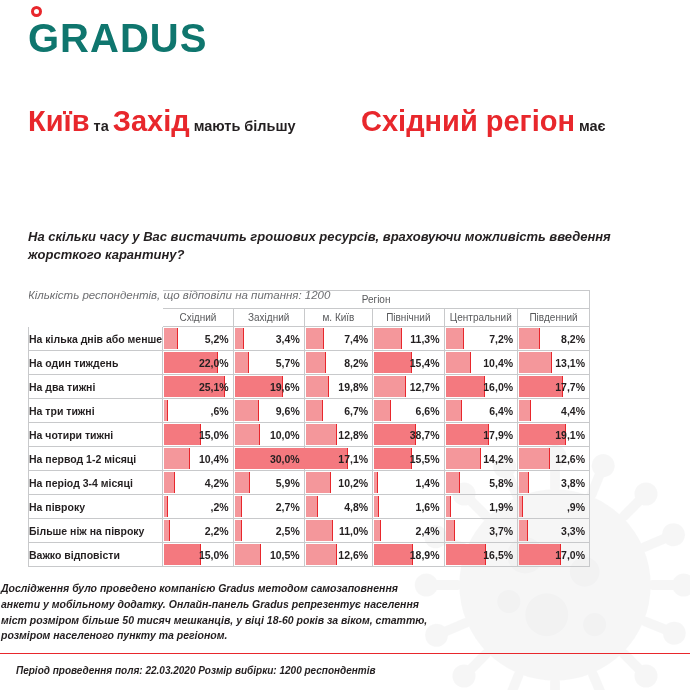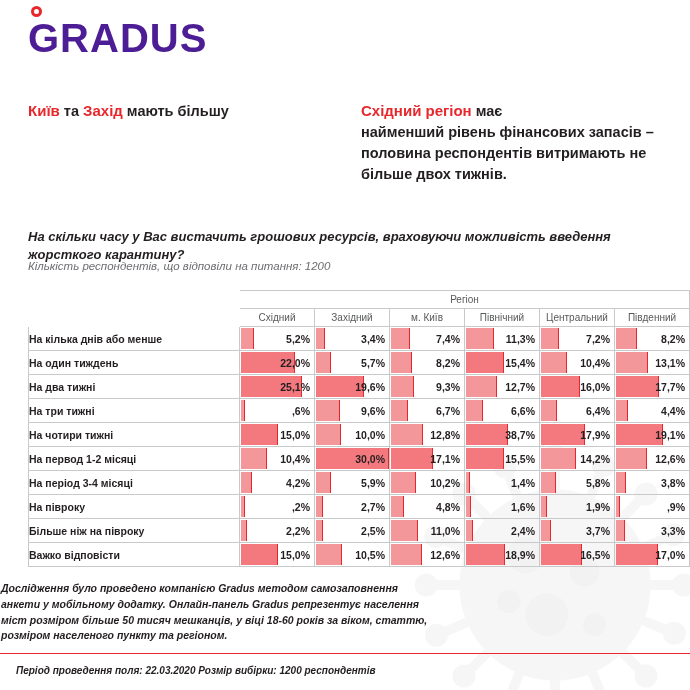--- a/index.html
+++ b/index.html
@@ -14,46 +14,46 @@
   .virus{
     position:absolute;
     right:-30px;bottom:-60px;
     width:330px;height:330px;
     opacity:.22;
     pointer-events:none;
   }
   .logo{
     position:absolute;left:28px;top:16px;
     font-size:40px;font-weight:bold;letter-spacing:1px;
-    color:#4c1d95;
+    color:#0f766e;
   }
   .logo .deg{
     position:absolute;left:3px;top:-10px;
     width:11px;height:11px;border:3px solid #e8272c;border-radius:50%;
     box-sizing:border-box;
   }
   .headline{
     position:absolute;top:100px;left:28px;width:640px;
     display:flex;gap:26px;
   }
   .hl-col{width:310px;font-size:14.5px;line-height:1.45;font-weight:bold;}
-  .hl-col .big{color:#e8272c;font-size:15px;font-weight:bold;}
+  .hl-col .big{color:#e8272c;font-size:29px;font-weight:bold;}
   .hl-col .norm{font-weight:bold;font-size:14.5px;}
   .question{
     position:absolute;left:28px;top:228px;width:600px;
     font-size:13px;font-weight:bold;font-style:italic;line-height:1.35;
   }
   .subcount{
-    position:absolute;left:28px;top:260px;
+    position:absolute;left:28px;top:289px;
     font-size:11.5px;font-style:italic;color:#6d6e71;
   }
   table.matrix{
     position:absolute;left:28px;top:290px;
     border-collapse:collapse;
-    width:662px;
+    width:562px;
     font-size:10.5px;
   }
   table.matrix td, table.matrix th{
     border:1px solid #c8c9cb;
     padding:0;
     vertical-align:middle;
   }
   .regionhdr{
     text-align:center;font-size:10px;color:#58595b;font-weight:normal;
     height:17px;
@@ -157,21 +157,20 @@
 <div class="headline">
   <div class="hl-col">
     <div>
       <span class="big">Київ</span><span class="norm"> та </span><span class="big">Захід</span><span class="norm"> мають більшу</span>
     </div>
   </div>
   <div class="hl-col">
     <div>
       <span class="big">Східний регіон</span><span class="norm"> має</span>
     </div>
-    <div>найменший рівень фінансових запасів – половина респондентів витримають не більше двох тижнів.</div>
   </div>
 </div>
 
 <div class="question">На скільки часу у Вас вистачить грошових ресурсів, враховуючи можливість введення жорсткого карантину?</div>
 <div class="subcount">Кількість респондентів, що відповіли на питання: 1200</div>
 
 <table class="matrix">
   <thead>
     <tr>
       <th class="blankcorner"></th>
@@ -247,21 +246,21 @@
         <td class="cell">
           <div class="bar strong" style="width: 60.24px;"></div>
           <span class="val">25,1%</span>
         </td>
         <td class="cell">
           <div class="bar strong" style="width: 47.04px;"></div>
           <span class="val">19,6%</span>
         </td>
         <td class="cell">
           <div class="bar" style="width: 22.32px;"></div>
-          <span class="val">9,3%</span>
+          <span class="val">19,8%</span>
         </td>
         <td class="cell">
           <div class="bar" style="width: 30.48px;"></div>
           <span class="val">12,7%</span>
         </td>
         <td class="cell">
           <div class="bar strong" style="width: 38.4px;"></div>
           <span class="val">16,0%</span>
         </td>
         <td class="cell">

